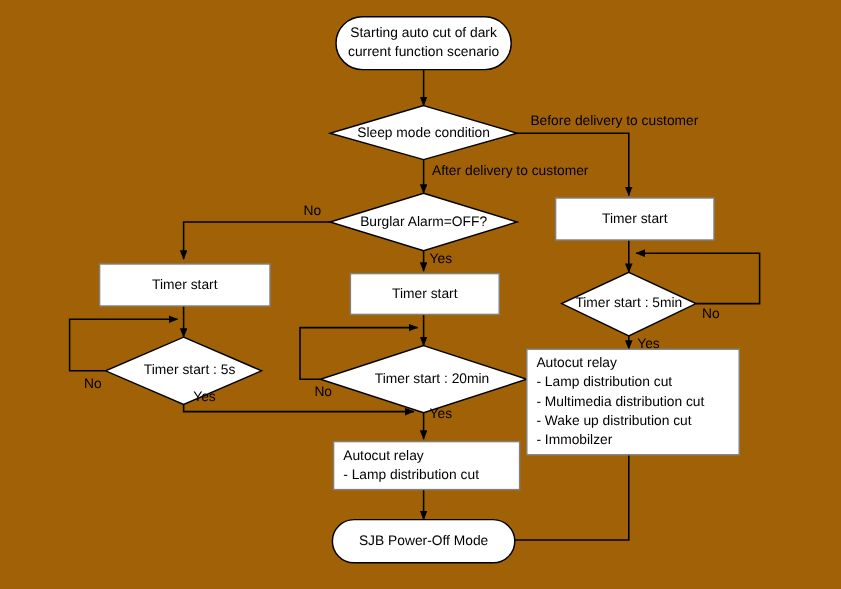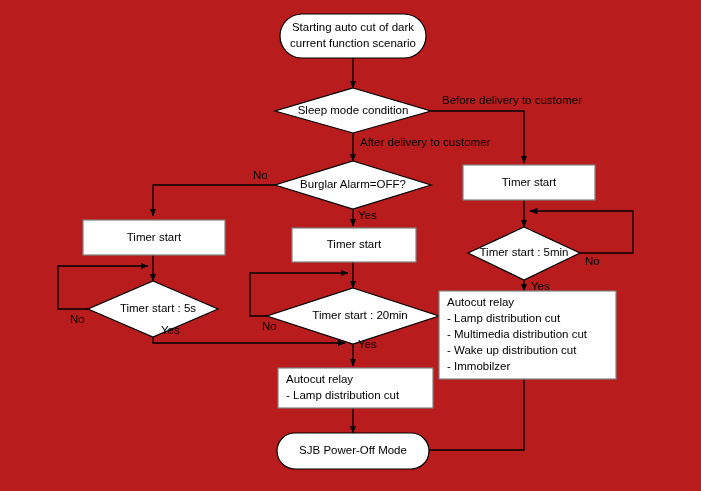--- a/index.html
+++ b/index.html
@@ -4,21 +4,21 @@
 <style>
   html, body {
     margin: 0;
     padding: 0;
     background: #ffffff;
   }
   #canvas {
     position: relative;
     width: 701px;
     height: 491px;
-    background: #b91c1c;
+    background: #a16207;
     font-family: "Liberation Sans", sans-serif;
   }
   svg#flow {
     position: absolute;
     left: 0;
     top: 0;
     width: 701px;
     height: 491px;
   }
   .node-shape {

